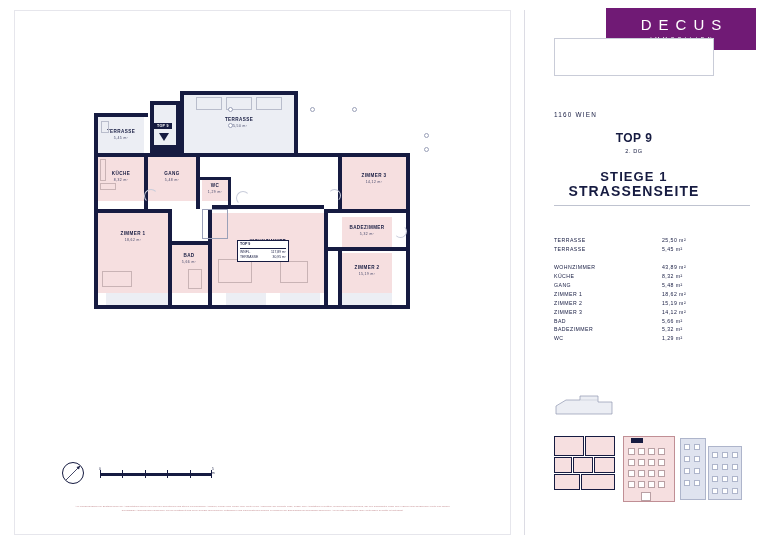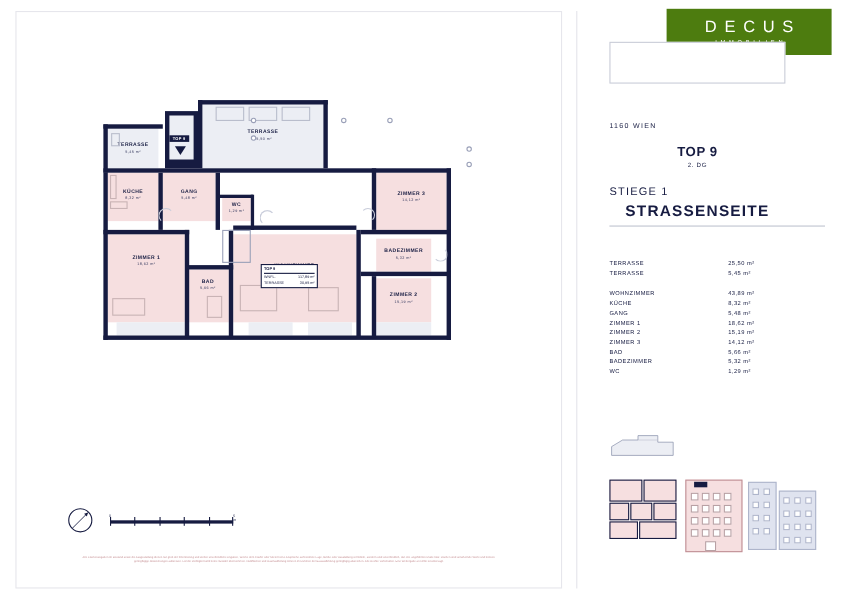--- a/index.html
+++ b/index.html
@@ -87,21 +87,21 @@
 
   .disclaimer {
     position:absolute; left:70px; top:505px; width:385px;
     font-size:2.5px; line-height:1.5; color:#c58f93; text-align:center;
   }
 
   
   .right { position:absolute; left:525px; top:0; width:245px; height:545px; background:#fff; }
   .logo-box {
     position:absolute; right:14px; top:8px; width:150px; height:42px;
-    background:#4d7c0f; color:#fff; display:flex; flex-direction:column;
+    background:#701a75; color:#fff; display:flex; flex-direction:column;
     align-items:center; justify-content:center;
   }
   .logo-box .l1 { font-size:15px; letter-spacing:7px; font-weight:400; padding-left:7px;}
   .logo-box .l2 { font-size:5.2px; letter-spacing:3.4px; margin-top:3px; padding-left:3px;}
   .photo-box {
     position:absolute; left:29px; top:38px; width:160px; height:38px;
     border:.8px solid #c9ccd8; background:#fff;
   }
   .r-title {
     position:absolute; left:29px; top:96px; width:190px;
@@ -113,22 +113,22 @@
   }
   .r-top {
     position:absolute; left:29px; top:131px; width:160px; text-align:center;
     font-size:12px; font-weight:700; color:#161b41; letter-spacing:.5px;
   }
   .r-top-sub {
     position:absolute; left:29px; top:148px; width:160px; text-align:center;
     font-size:5.6px; color:#161b41; letter-spacing:.6px;
   }
   .r-stiege {
-    position:absolute; left:29px; top:169px; width:160px; 
-    font-size:10px; font-weight:400; color:#161b41; letter-spacing:1.1px;
+    position:absolute; left:29px; top:169px; width:160px; text-align:center;
+    font-size:13px; font-weight:700; color:#161b41; letter-spacing:1.1px;
   }
   .r-side {
     position:absolute; left:29px; top:183px; width:160px; text-align:center;
     font-size:14px; font-weight:700; color:#161b41; letter-spacing:1.1px;
   }
   .hr-line { position:absolute; background:#bfc3d0; height:.7px; }
 
   .area-block { position:absolute; left:29px; top:225px; width:196px; }
   .area-main { display:flex; font-size:9.4px; color:#161b41; letter-spacing:.6px; margin-bottom:1px;}
   .area-main .k { width:108px; }

